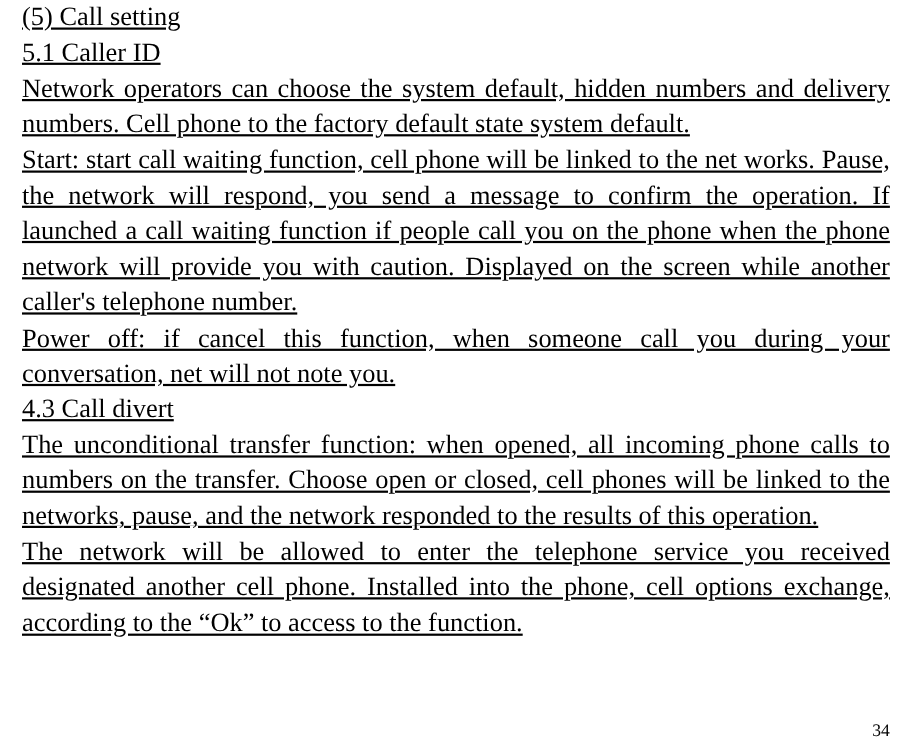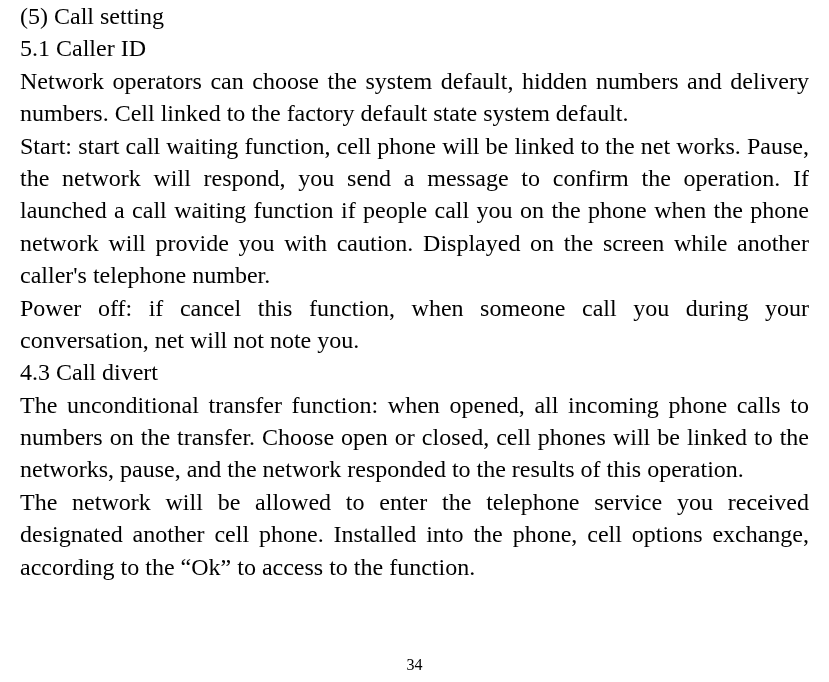--- a/index.html
+++ b/index.html
@@ -14,45 +14,46 @@
       color: #000;
       background: #fff;
       width: 829px;
       height: 682px;
       padding: 0 20px;
     }
     .page {
       width: 100%;
       height: 100%;
       position: relative;
+      text-decoration: underline;
     }
     .content {
       text-align: justify;
       text-justify: inter-word;
     }
     .para {
       display: block;
     }
     .page-number {
       position: absolute;
       bottom: 6px;
       left: 0;
       right: 0;
-      text-align: center;
+      text-align: right;
       font-size: 16px;
     }
   </style>
 </head>
 <body>
 
 <div class="page">
   <div class="content">
     <span class="para">(5) Call setting</span>
     <span class="para">5.1 Caller ID</span>
-    <span class="para">Network operators can choose the system default, hidden numbers and delivery numbers. Cell linked to the factory default state system default.</span>
+    <span class="para">Network operators can choose the system default, hidden numbers and delivery numbers. Cell phone to the factory default state system default.</span>
     <span class="para">Start: start call waiting function, cell phone will be linked to the net works. Pause, the network will respond, you send a message to confirm the operation. If launched a call waiting function if people call you on the phone when the phone network will provide you with caution. Displayed on the screen while another caller's telephone number.</span>
     <span class="para">Power off: if cancel this function, when someone call you during your conversation, net will not note you.</span>
     <span class="para">4.3 Call divert</span>
     <span class="para">The unconditional transfer function: when opened, all incoming phone calls to numbers on the transfer. Choose open or closed, cell phones will be linked to the networks, pause, and the network responded to the results of this operation.</span>
     <span class="para">The network will be allowed to enter the telephone service you received designated another cell phone. Installed into the phone, cell options exchange, according to the “Ok” to access to the function.</span>
   </div>
   <div class="page-number">34</div>
 </div>
 
 </body></html>

